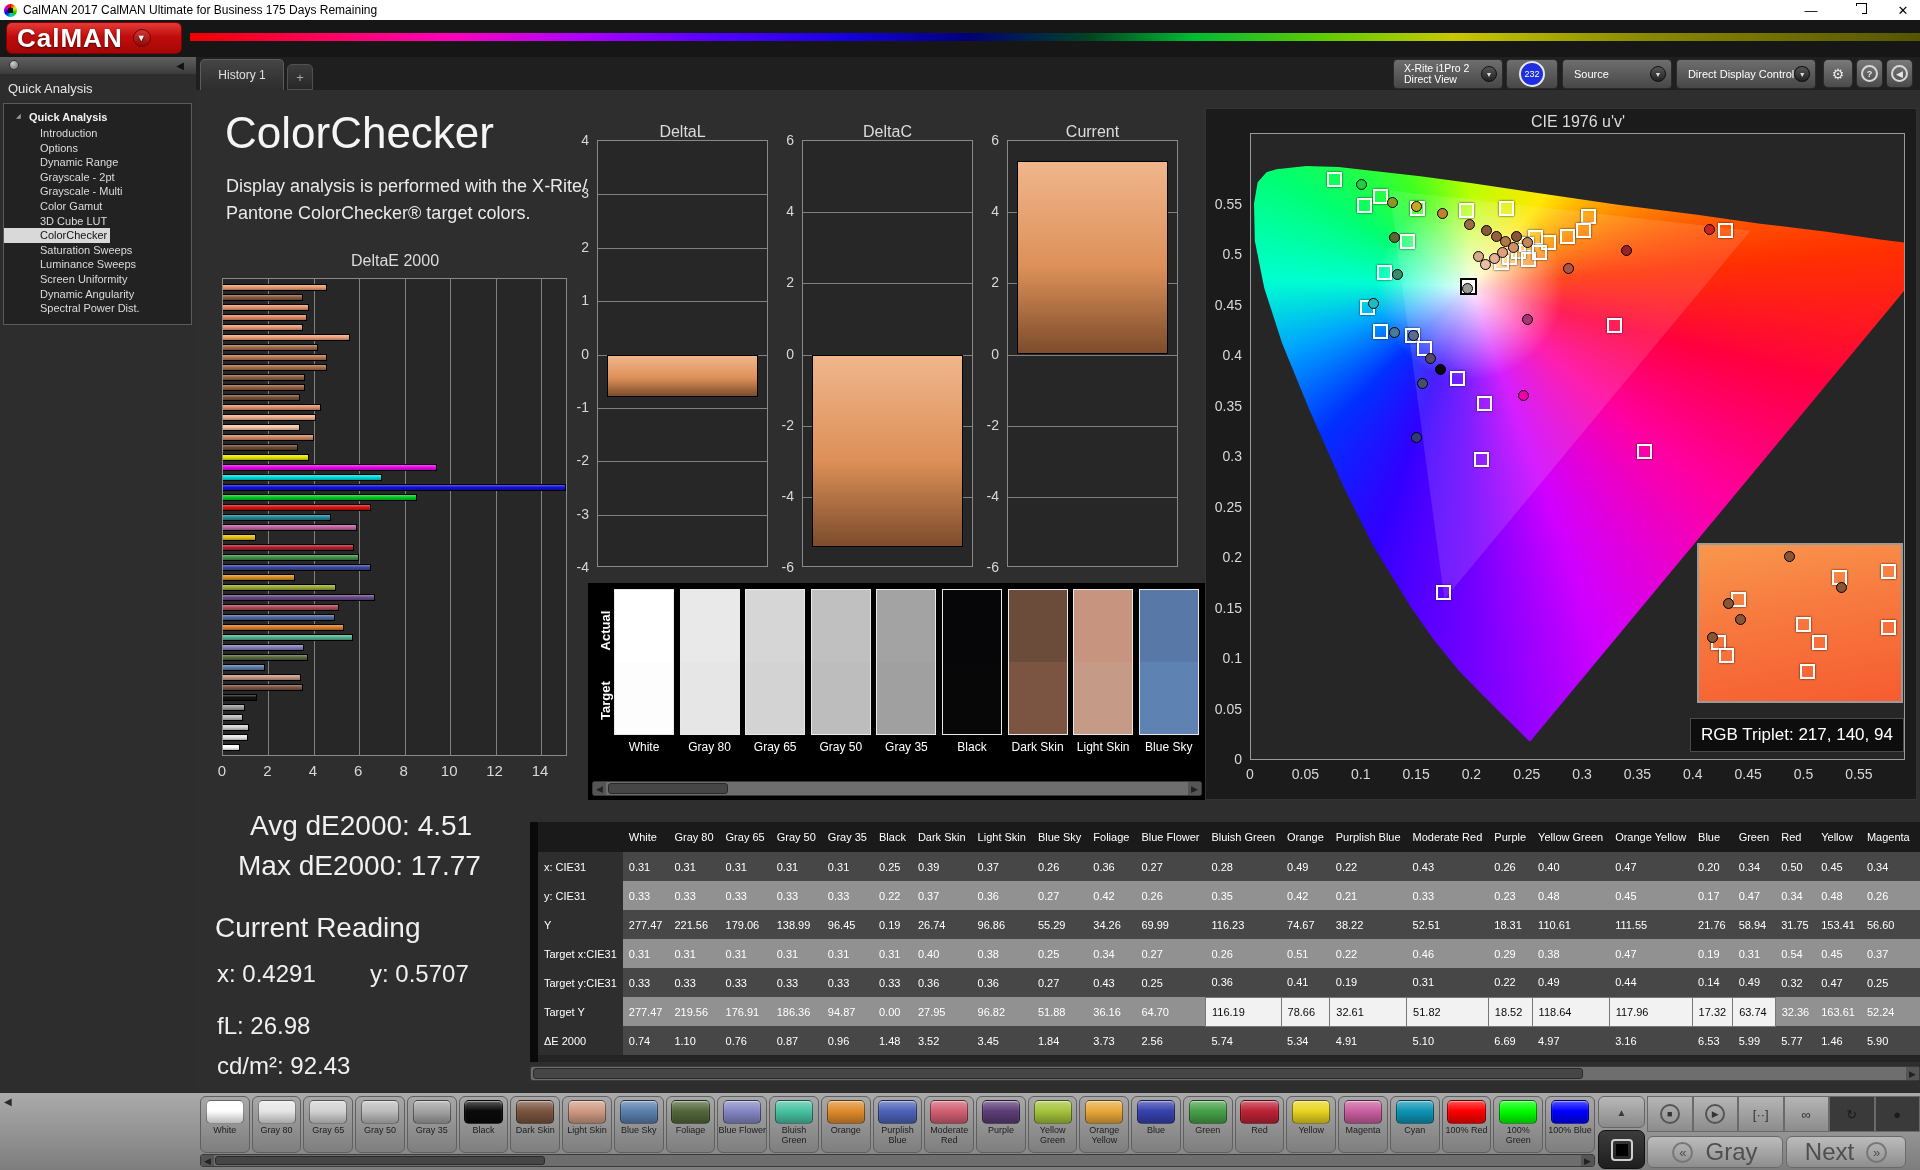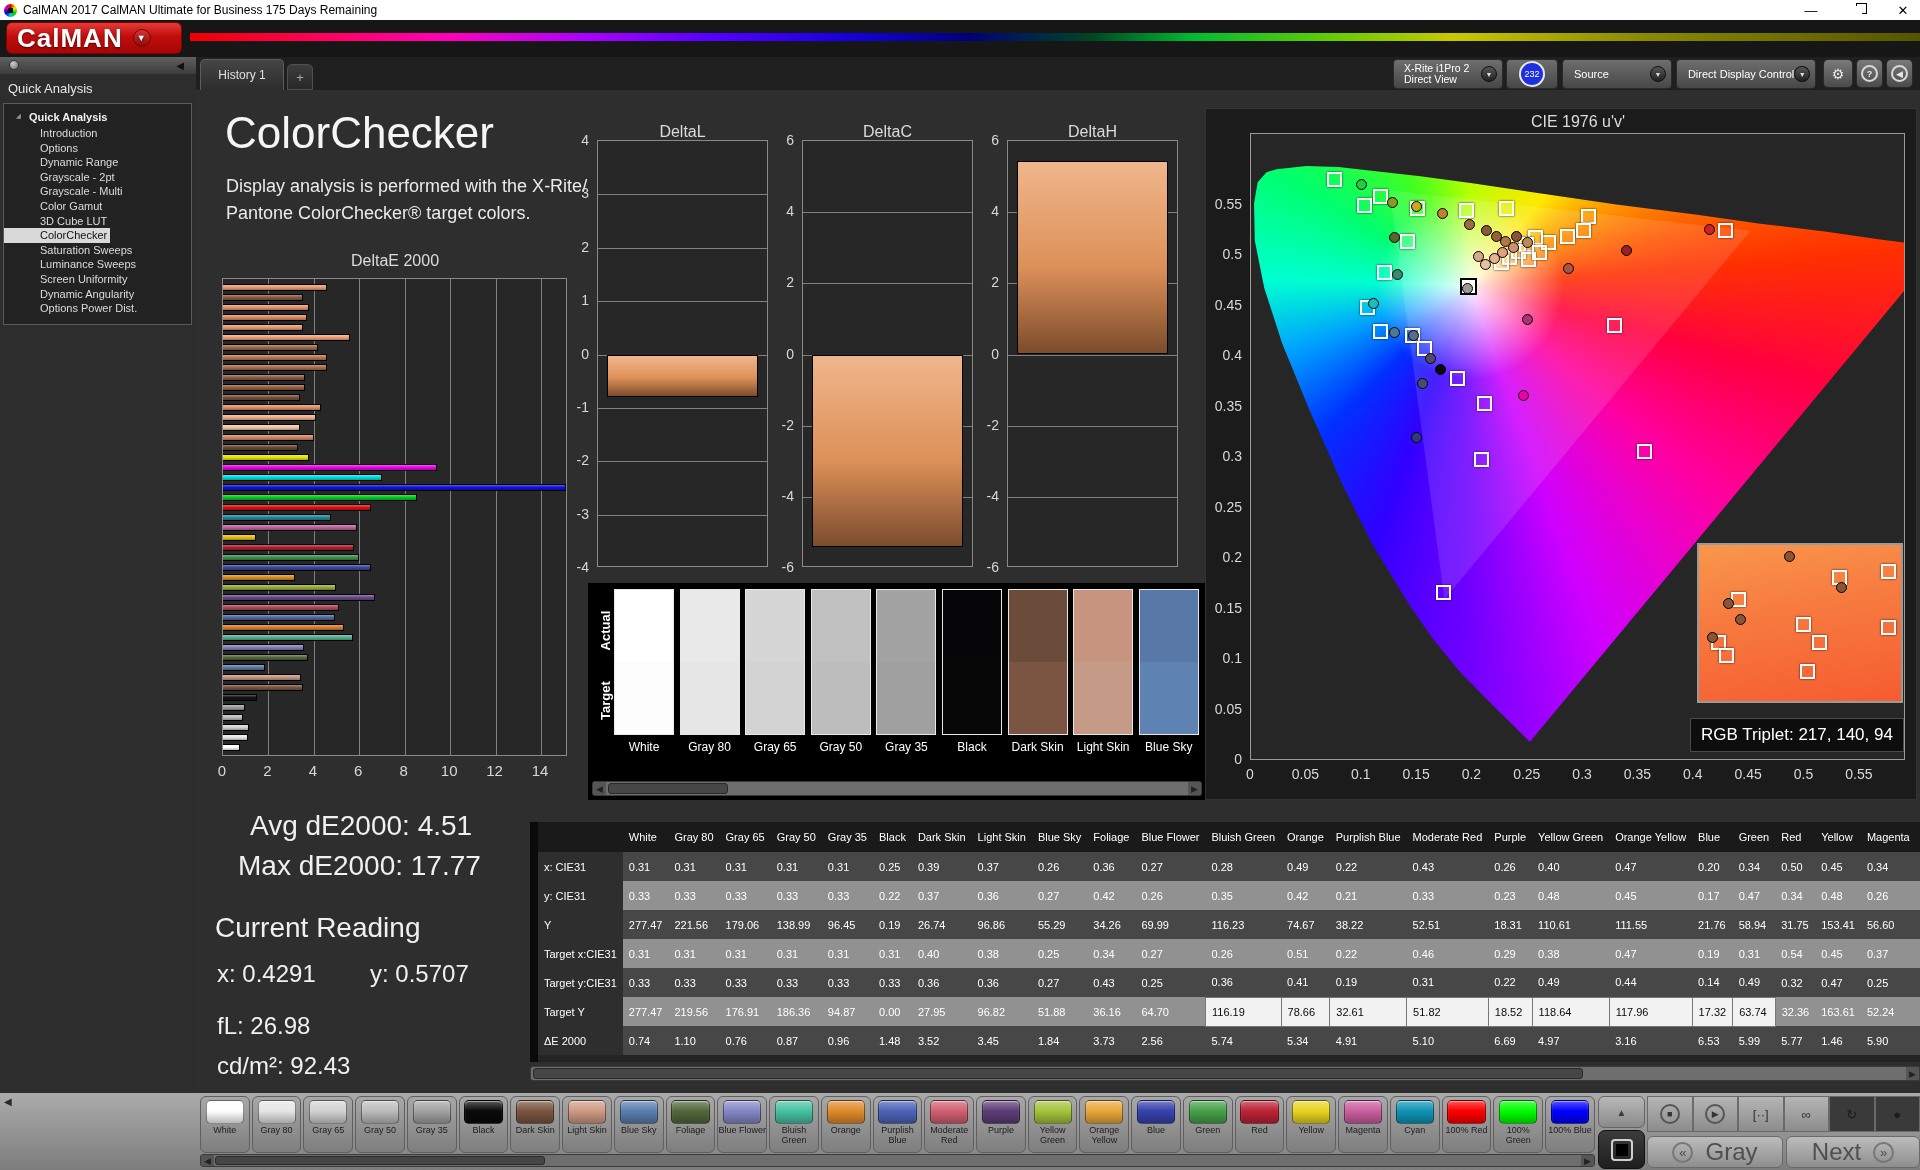--- a/index.html
+++ b/index.html
@@ -162,21 +162,21 @@
           background:linear-gradient(180deg,#b5b5b5,#8c8c8c); color:#333; font-size:13px; }
   .tbtn.darkbg { background:#3a3a3a; color:#1b1b1b; }
   .tbtn .ring { width:20px; height:20px; border-radius:50%; border:2px solid #555; display:flex;
                 align-items:center; justify-content:center; font-size:9px; }
   .navbtn { position:absolute; top:1136px; height:32px; background:linear-gradient(180deg,#bcbcbc,#8e8e8e);
             border:1px solid #6a6a6a; border-radius:6px; color:#4f4f4f; font-size:24px;
             display:flex; align-items:center; justify-content:center; gap:12px; }
   .navcirc { width:21px; height:21px; border-radius:50%; border:2px solid #777; font-size:13px;
              display:flex; align-items:center; justify-content:center; }
   #btn-back { left:1647px; width:136px; }
-  #btn-next { left:1786px; width:134px; }
+  #btn-next { left:1786px; width:120px; }
 </style>
 </head>
 <body>
 
 <div id="titlebar" class="abs">
   <span id="cm-icon"></span>
   <span>CalMAN 2017 CalMAN Ultimate for Business 175 Days Remaining</span>
 </div>
 <div id="win-controls">
   <span class="winbtn">—</span>
@@ -206,21 +206,21 @@
       <div class="tree-item">Dynamic Range</div>
       <div class="tree-item">Grayscale - 2pt</div>
       <div class="tree-item">Grayscale - Multi</div>
       <div class="tree-item">Color Gamut</div>
       <div class="tree-item">3D Cube LUT</div>
       <div class="tree-item sel">ColorChecker</div>
       <div class="tree-item">Saturation Sweeps</div>
       <div class="tree-item">Luminance Sweeps</div>
       <div class="tree-item">Screen Uniformity</div>
       <div class="tree-item">Dynamic Angularity</div>
-      <div class="tree-item">Options Power Dist.</div>
+      <div class="tree-item">Spectral Power Dist.</div>
     </div>
 </div>
 
 <div id="content-bg" class="abs"></div>
 <div id="tabbar-bg" class="abs"></div>
 <div id="tab-history" class="abs">
   <span>History 1</span>
 </div>
 <div id="tab-add" class="abs">
   <span>+</span>
@@ -360,21 +360,21 @@
       <div class="gridh" style="top: 355.833px;"></div>
       <div class="lch-bar" style="top: 213.5px; height: 192.15px;"></div>
     </div>
     <span class="ticky abs" style="left: 752px; top: 132px;">6</span>
     <span class="ticky abs" style="left: 752px; top: 203.167px;">4</span>
     <span class="ticky abs" style="left: 752px; top: 274.333px;">2</span>
     <span class="ticky abs" style="left: 752px; top: 345.5px;">0</span>
     <span class="ticky abs" style="left: 752px; top: 416.667px;">-2</span>
     <span class="ticky abs" style="left: 752px; top: 487.833px;">-4</span>
     <span class="ticky abs" style="left: 752px; top: 559px;">-6</span>
-    <div class="chart-title" style="left: 1092.5px; top: 123px;">DeltaH</div>
+    <div class="chart-title" style="left: 1092.5px; top: 123px;">Current</div>
     <div class="chart-frame abs" style="left: 1007px; top: 140px; width: 171px; height: 427px;">
       <div class="gridh" style="top: 71.1667px;"></div>
       <div class="gridh" style="top: 142.333px;"></div>
       <div class="gridh" style="top: 213.5px;"></div>
       <div class="gridh" style="top: 284.667px;"></div>
       <div class="gridh" style="top: 355.833px;"></div>
       <div class="lch-bar" style="top: 19.5708px; height: 193.929px;"></div>
     </div>
     <span class="ticky abs" style="left: 957px; top: 132px;">6</span>
     <span class="ticky abs" style="left: 957px; top: 203.167px;">4</span>

